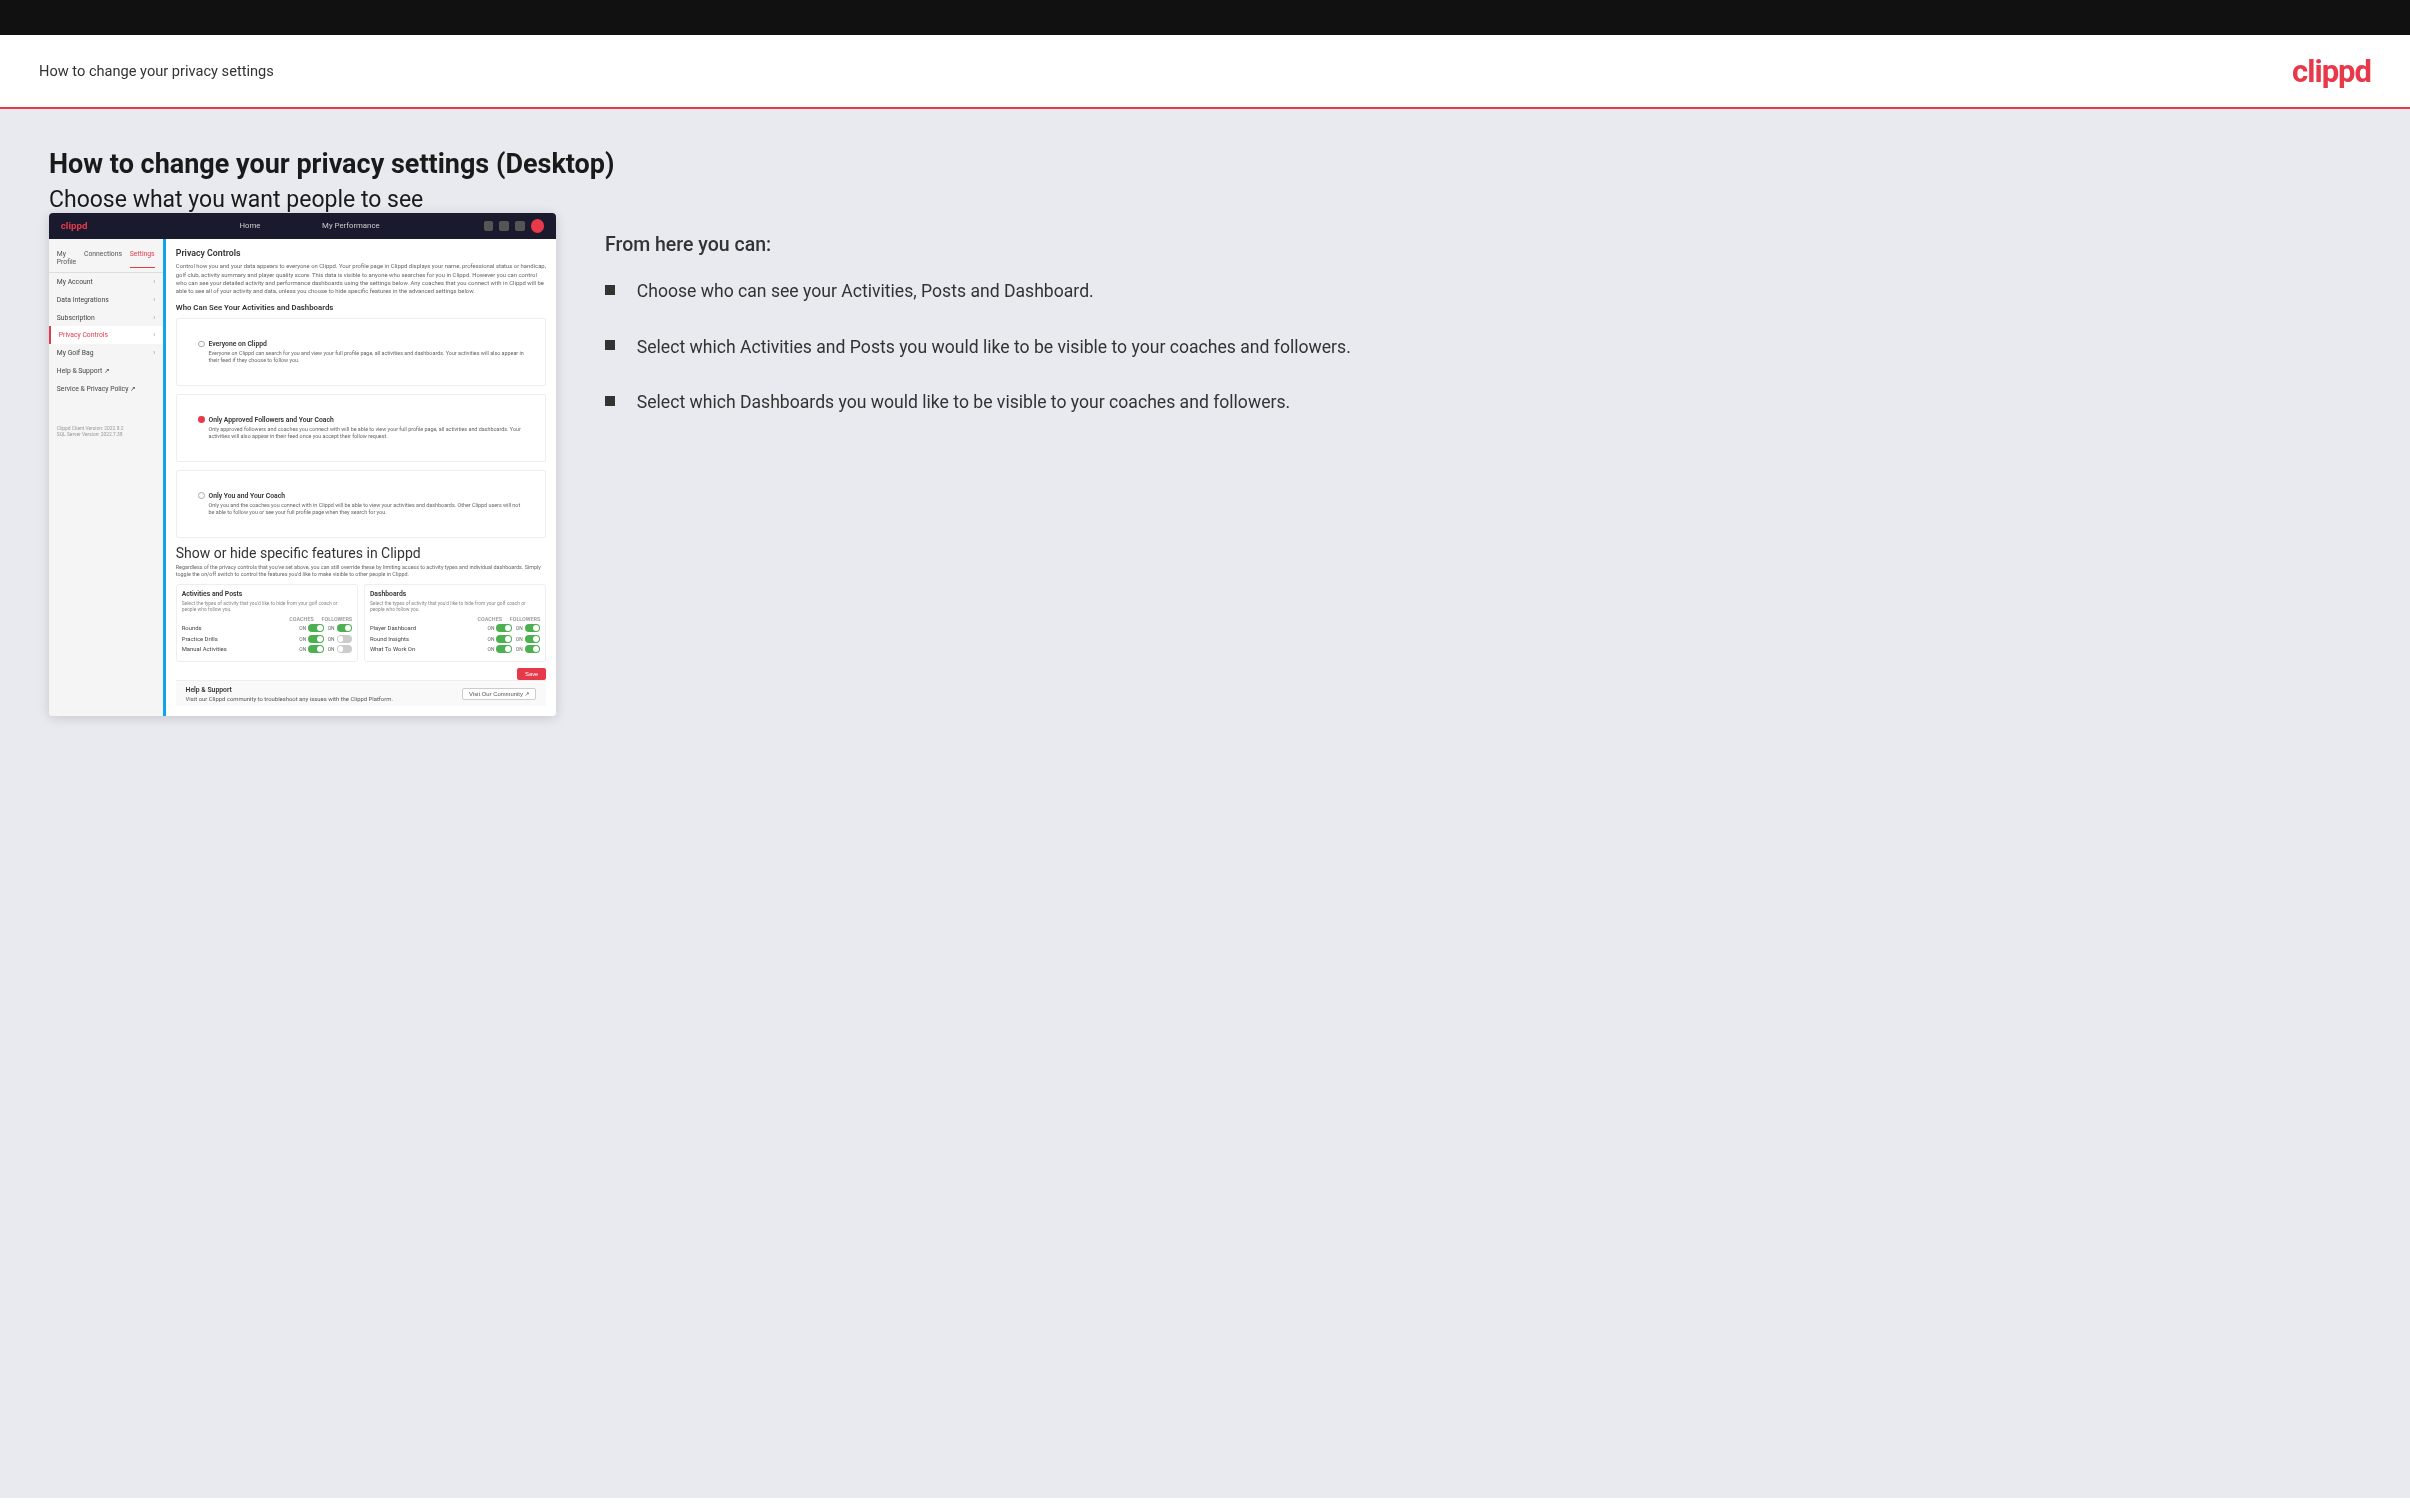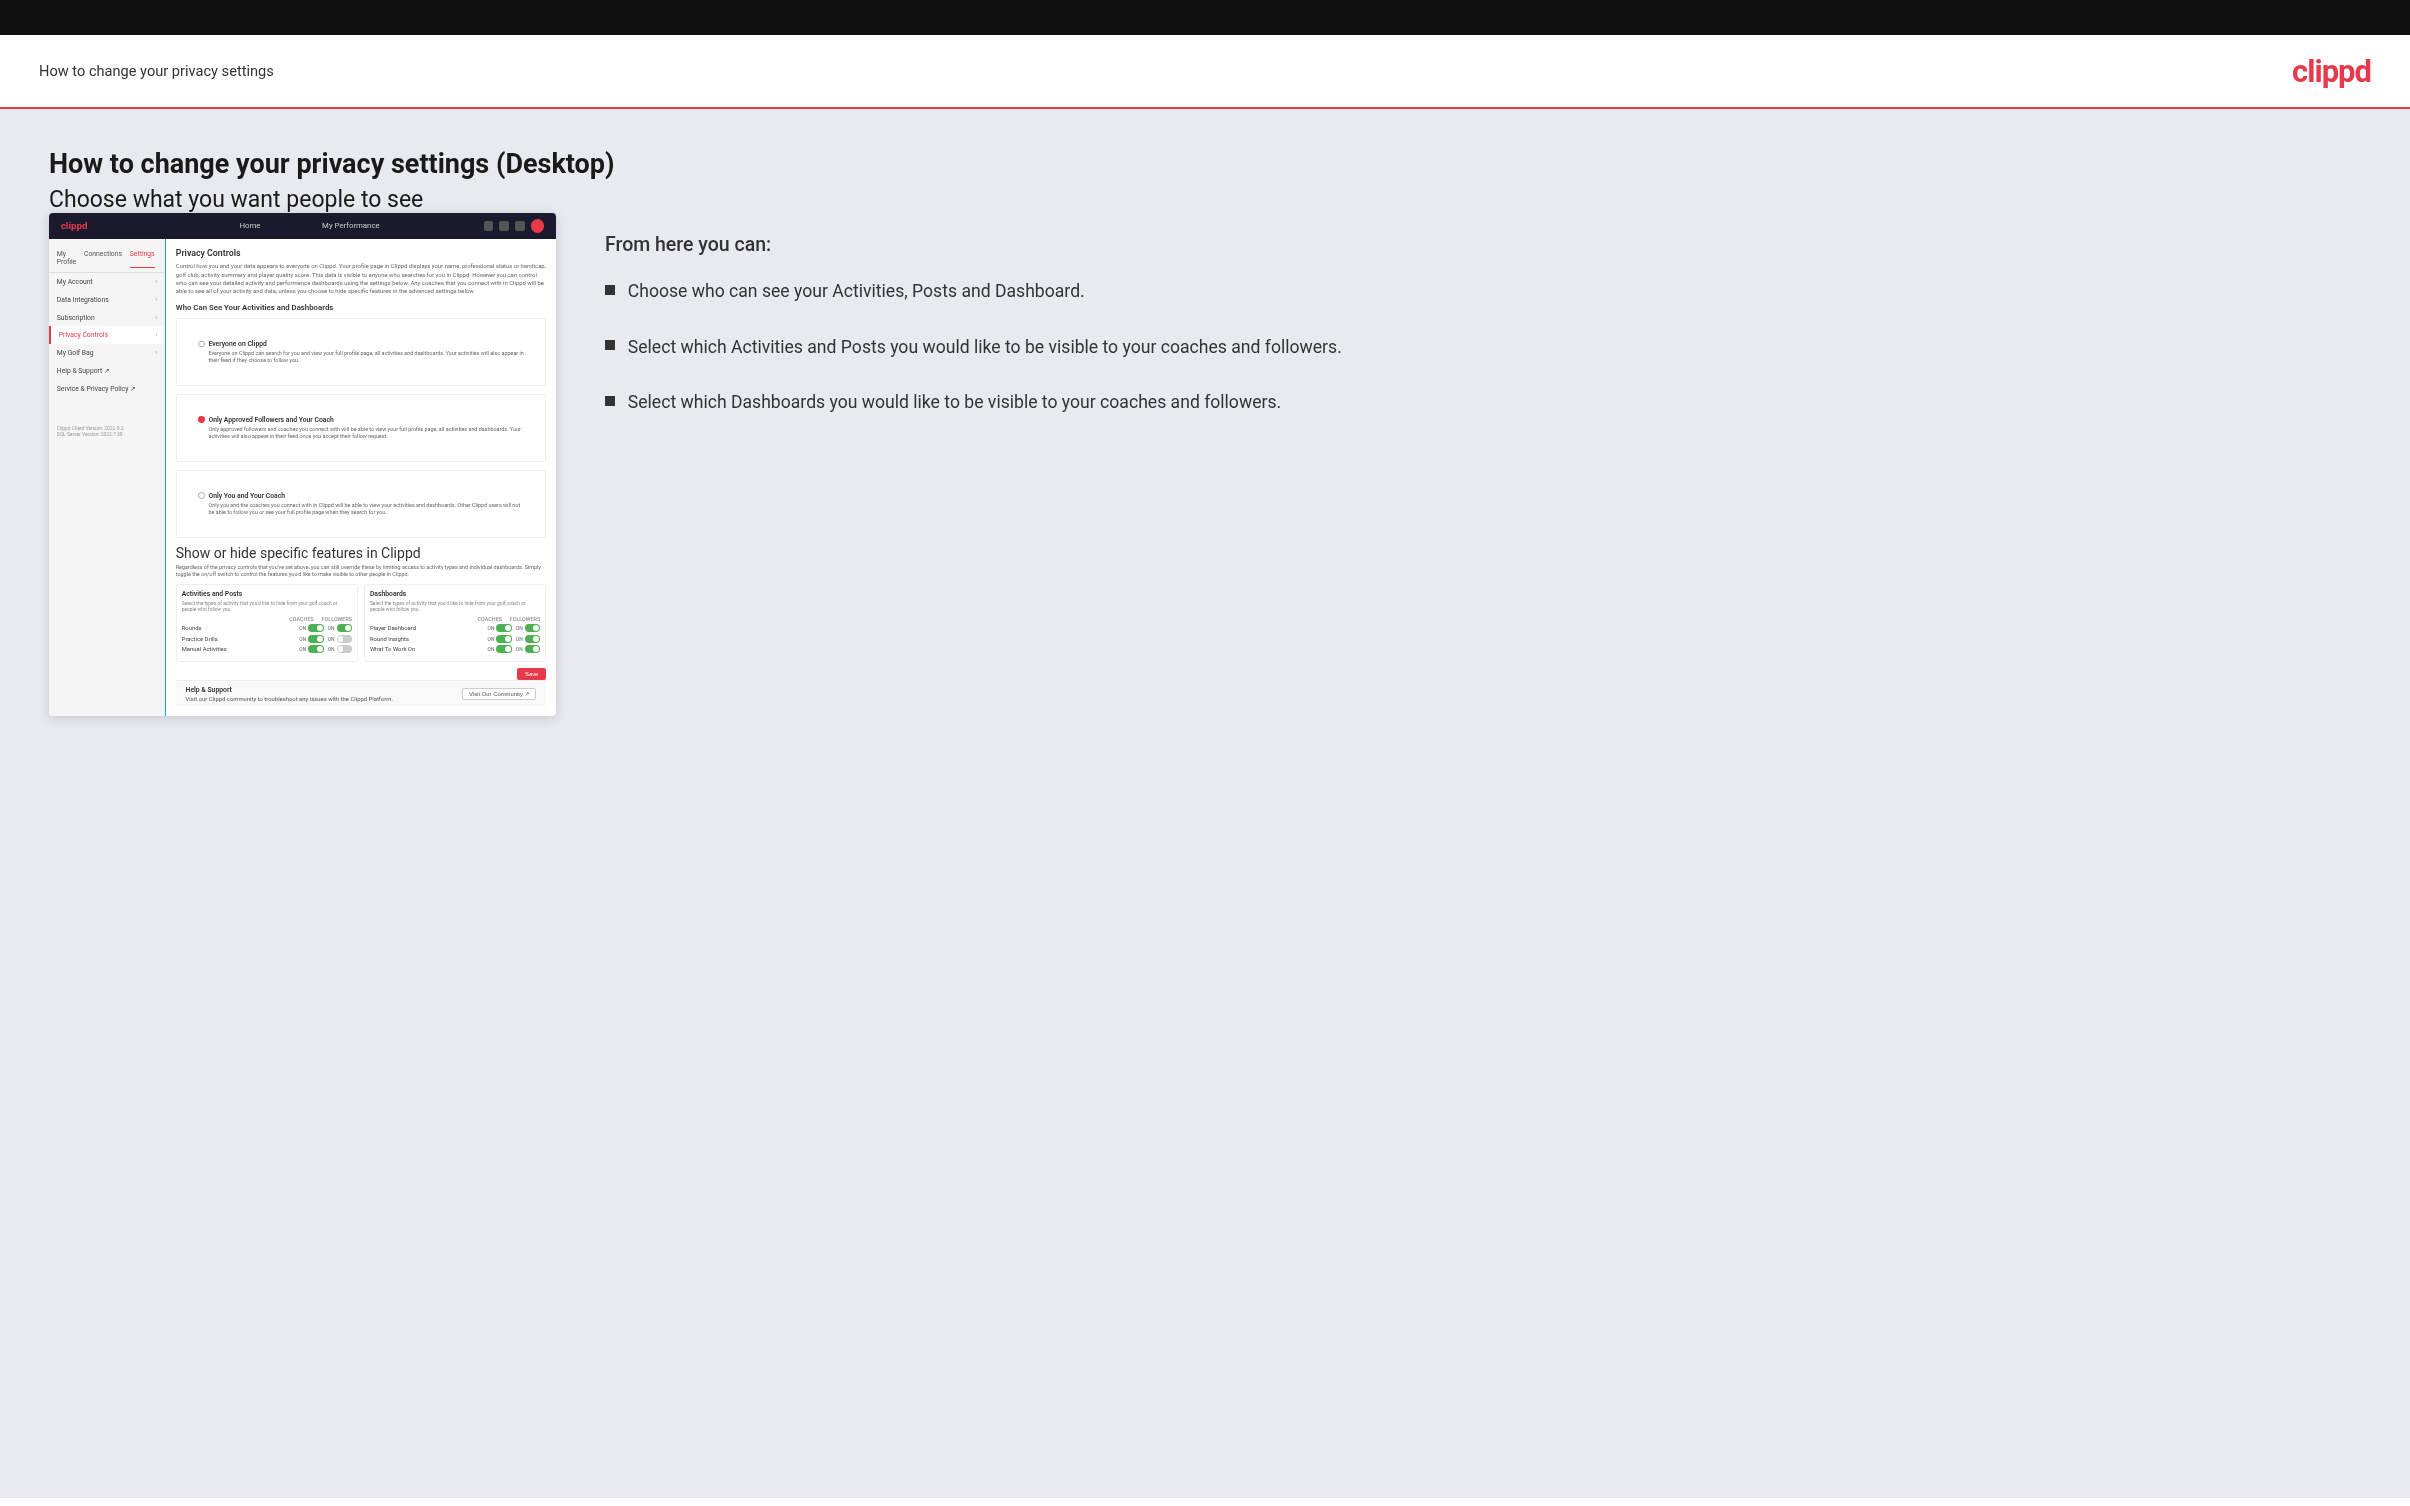--- a/index.html
+++ b/index.html
@@ -113,21 +113,21 @@
 
     
     .mockup-body {
       display: flex;
     }
 
     
     .mockup-sidebar {
       width: 117px;
       background: #f5f5f5;
-      border-right: 1px solid #0ea5e9;
+      border-right: 3px solid #0ea5e9;
       padding: 7.8px 0;
     }
     .mockup-sidebar-tabs {
       display: flex;
       gap: 0;
       border-bottom: 1px solid #ddd;
       padding: 3.9px 7.8px;
     }
     .mockup-sidebar-tabs span {
       font-size: 6.8px;
@@ -364,21 +364,21 @@
     }
     .bullet-list {
       list-style: none;
       display: flex;
       flex-direction: column;
       gap: 31px;
     }
     .bullet-item {
       display: flex;
       align-items: flex-start;
-      gap: 13px;
+      gap: 22px;
     }
     .bullet-square {
       width: 9.8px;
       height: 9.8px;
       background: #333;
       flex-shrink: 0;
       margin-top: 5.9px;
     }
     .bullet-text {
       font-size: 17.6px;

